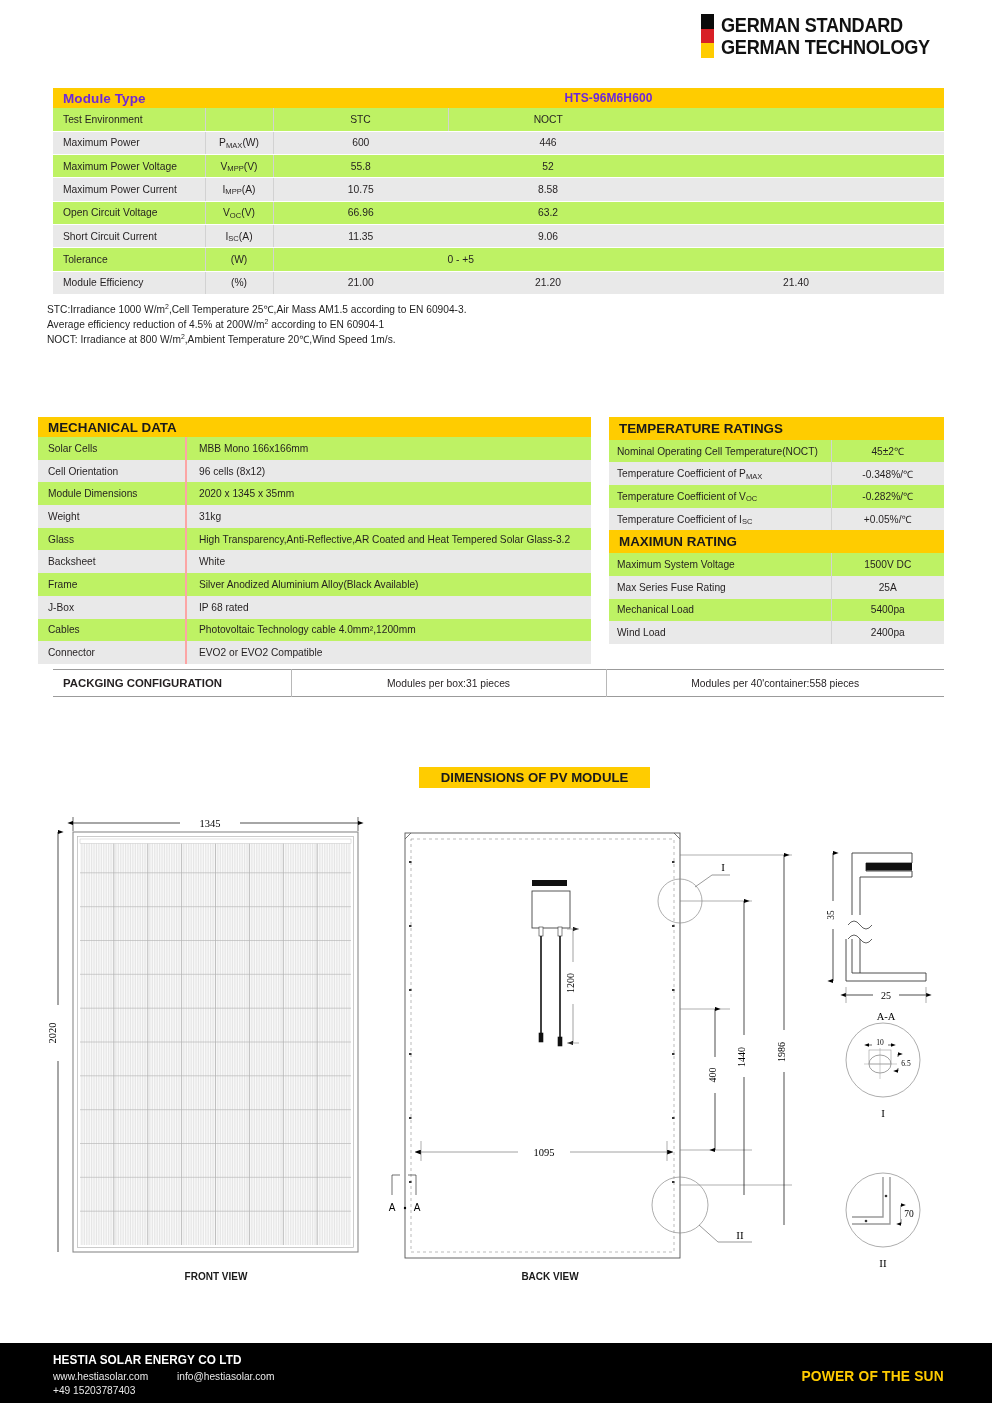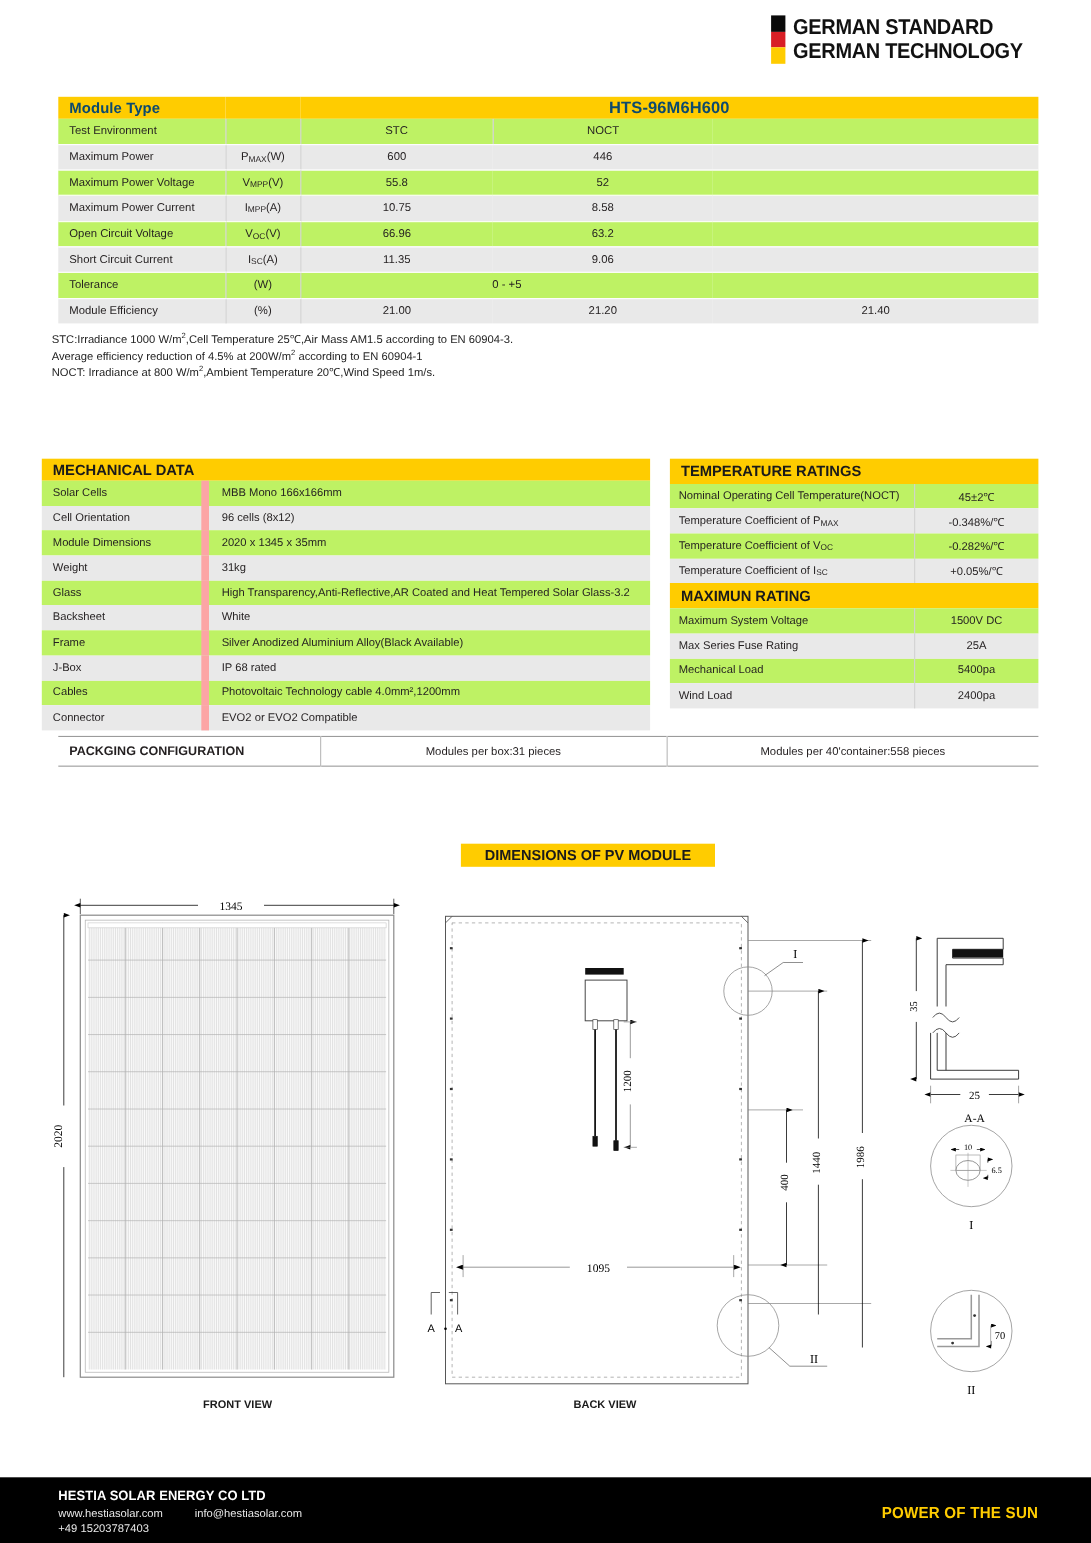--- a/index.html
+++ b/index.html
@@ -55,26 +55,26 @@
     position: absolute;
     left: 53px; top: 88px;
     width: 891px;
     font-size: 10.3px;
   }
   .elec-table td { height: 23.3px; }
   .elec-head td {
     height: 20px;
     font-size: 13.5px;
     font-weight: bold;
-    color: #0c4a6e;
+    color: #6d28d9;
   }
   .elec-head .mt-label { padding-left: 10px; letter-spacing: 0.1px; }
   .elec-head .mt-model {
     text-align: center;
-    font-size: 15px;
+    font-size: 12px;
     letter-spacing: 0.1px;
   }
   .c-name { padding-left: 10px; width: 152px; }
   .c-unit { width: 68px; text-align: center; }
   .c-val  { text-align: center; }
   .sep-left { border-left: 1px solid #d2d2d2; }
   .sep-right { border-right: 1px solid #d2d2d2; }
   .elec-table .row-line td { border-bottom: 1px solid #ffffff; }
   sub { font-size: 0.74em; vertical-align: baseline; position: relative; bottom: -0.18em; letter-spacing: 0; }
 
@@ -91,21 +91,21 @@
 
   
   .mech-table {
     position: absolute;
     left: 38px; top: 417px;
     width: 553px;
     font-size: 10.2px;
   }
   .mech-table td { height: 22.7px; }
   .mech-table .k { padding-left: 10px; width: 148px; }
-  .mech-table .v { padding-left: 12px; border-left: 7px solid #fca5a5; margin-top: 14px; }
+  .mech-table .v { padding-left: 12px; border-left: 2px solid #fca5a5; margin-top: 14px; }
   .sec-head td {
     height: 20px;
     font-size: 13.4px;
     font-weight: bold;
     padding-left: 10px;
     color: #1a1a1a;
   }
 
   
   .temp-table {

